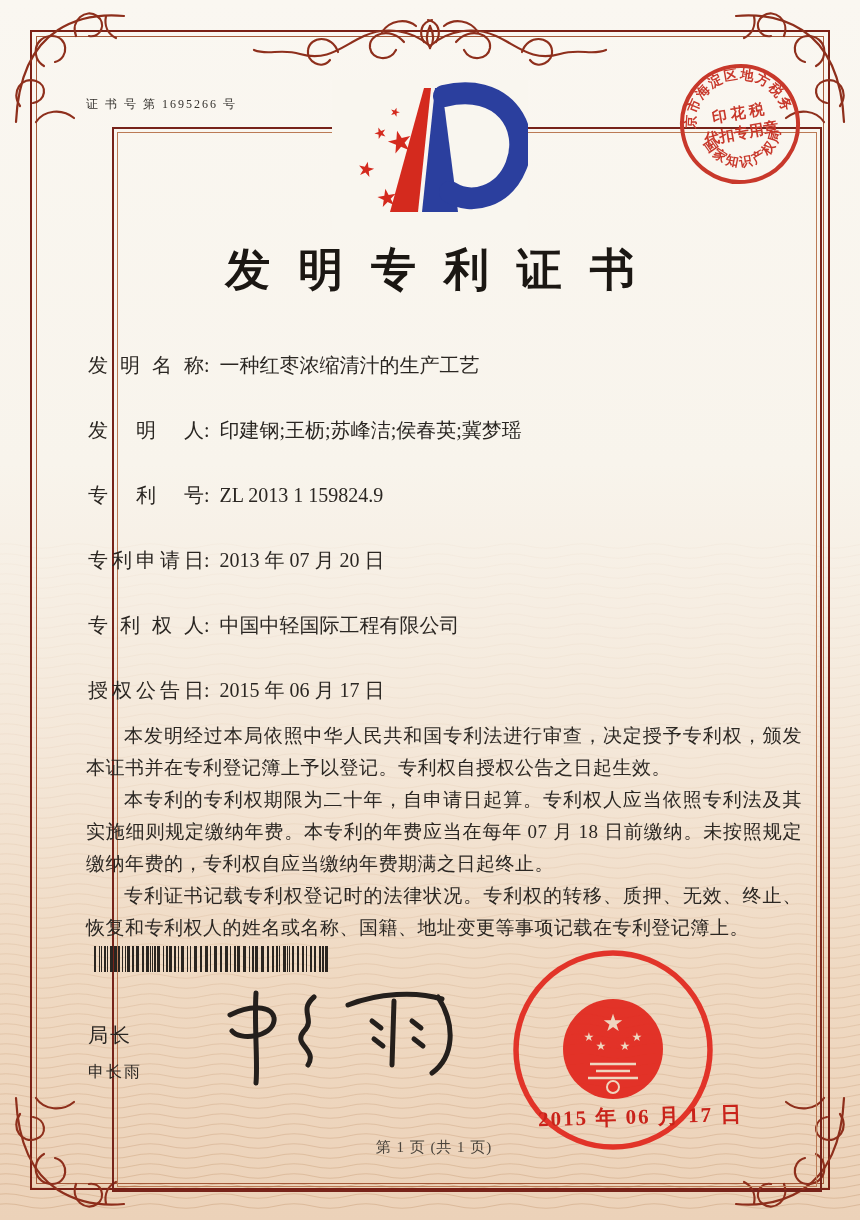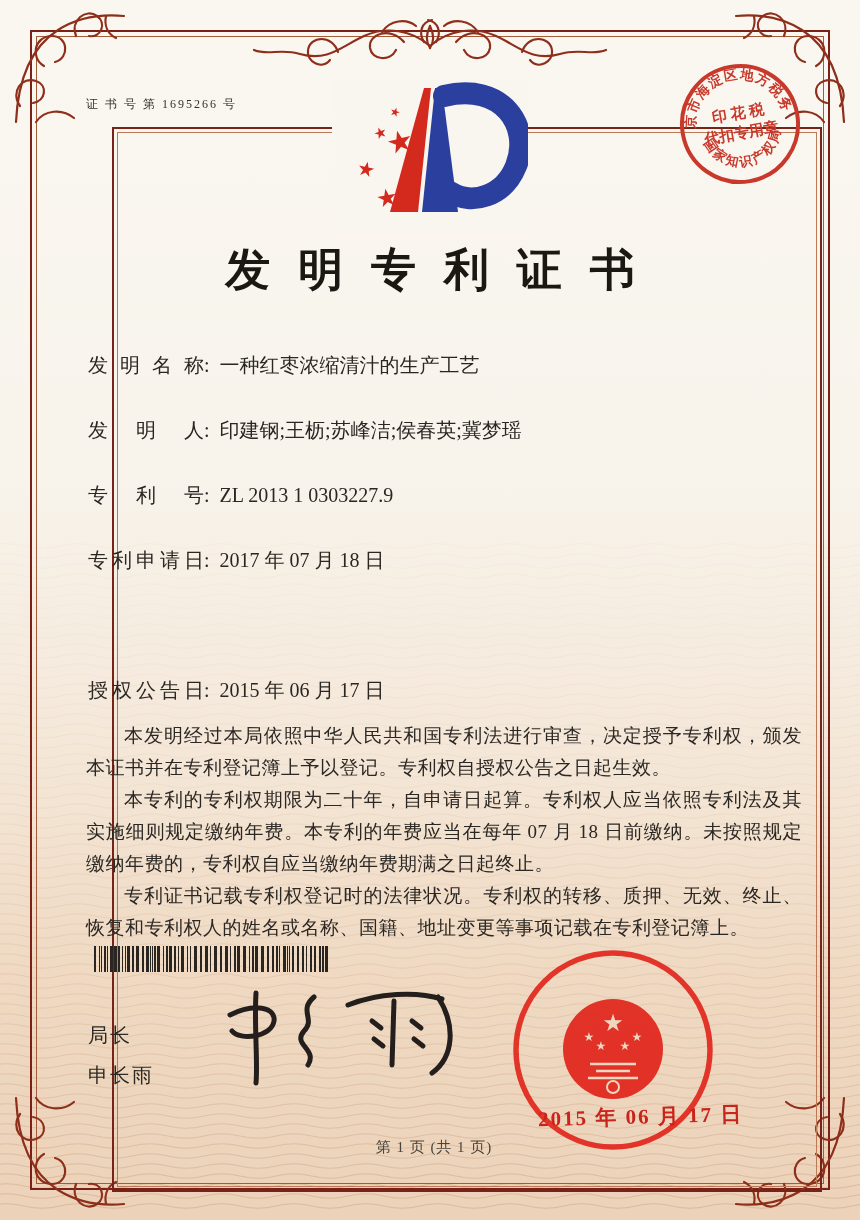--- a/index.html
+++ b/index.html
@@ -30,21 +30,21 @@
   .field-row { left:88px; font-size:20px; white-space:nowrap; color:#2a2622; }
   .field-label { display:inline-block; width:116px; text-align:justify; text-align-last:justify; }
   .field-colon { display:inline-block; margin-right:10px; }
   .paras { left:86px; width:716px; top:720px; font-size:19px; line-height:32px;
            letter-spacing:0.5px; text-align:justify; color:#2b2723; }
   .paras p { text-indent:2em;font-family:Liberation Serif, serif; }
   .barcode-box { left:94px; top:946px; }
   .sig-title { left:88px; top:1022px; font-family:"Liberation Sans","DejaVu Sans",sans-serif;
                font-size:20px; color:#2b2723; letter-spacing:2px; }
   .sig-name  { left:88px; top:1062px; font-family:"Liberation Sans","DejaVu Sans",sans-serif;
-               font-size:20px; color:#2b2723; letter-spacing:2px;text-align:right; }
+               font-size:16px; color:#2b2723; letter-spacing:2px;text-align:right; }
   .signature { left:210px; top:985px; }
   .seal { left:508px; top:945px; }
   .seal-date { left:538px; top:1102px; width:250px; font-size:21px; letter-spacing:2px;
                color:#c9231a; transform:rotate(-1.5deg); font-weight:600; }
   .footer { left:0; right:0; top:1138px; text-align:center; font-size:15px; color:#4a443c; letter-spacing:1px;margin-left:8px; }
 </style>
 </head>
 <body>
 
 <div class="page">
@@ -186,24 +186,27 @@
 
   <div class="abs title">发明专利证书</div>
 
   <div class="abs field-row" style="top:352px">
     <span class="field-label">发明名称</span><span class="field-colon">:</span><span>一种红枣浓缩清汁的生产工艺</span>
   </div>
   <div class="abs field-row" style="top:417px">
     <span class="field-label">发明人</span><span class="field-colon">:</span><span>印建钢;王枥;苏峰洁;侯春英;冀梦瑶</span>
   </div>
   <div class="abs field-row" style="top:482px">
-    <span class="field-label">专利号</span><span class="field-colon">:</span><span>ZL 2013 1 0303227.9</span>
+    <span class="field-label">专利号</span><span class="field-colon">:</span><span>ZL 2013 1 159824.9</span>
   </div>
   <div class="abs field-row" style="top:547px">
-    <span class="field-label">专利申请日</span><span class="field-colon">:</span><span>2017 年 07 月 18 日</span>
+    <span class="field-label">专利申请日</span><span class="field-colon">:</span><span>2013 年 07 月 20 日</span>
+  </div>
+  <div class="abs field-row" style="top:612px">
+    <span class="field-label">专利权人</span><span class="field-colon">:</span><span>中国中轻国际工程有限公司</span>
   </div>
   <div class="abs field-row" style="top:677px">
     <span class="field-label">授权公告日</span><span class="field-colon">:</span><span>2015 年 06 月 17 日</span>
   </div>
 
   <div class="abs paras">
     <p>本发明经过本局依照中华人民共和国专利法进行审查，决定授予专利权，颁发本证书并在专利登记簿上予以登记。专利权自授权公告之日起生效。</p>
     <p>本专利的专利权期限为二十年，自申请日起算。专利权人应当依照专利法及其实施细则规定缴纳年费。本专利的年费应当在每年 07 月 18 日前缴纳。未按照规定缴纳年费的，专利权自应当缴纳年费期满之日起终止。</p>
     <p>专利证书记载专利权登记时的法律状况。专利权的转移、质押、无效、终止、恢复和专利权人的姓名或名称、国籍、地址变更等事项记载在专利登记簿上。</p>
   </div>

